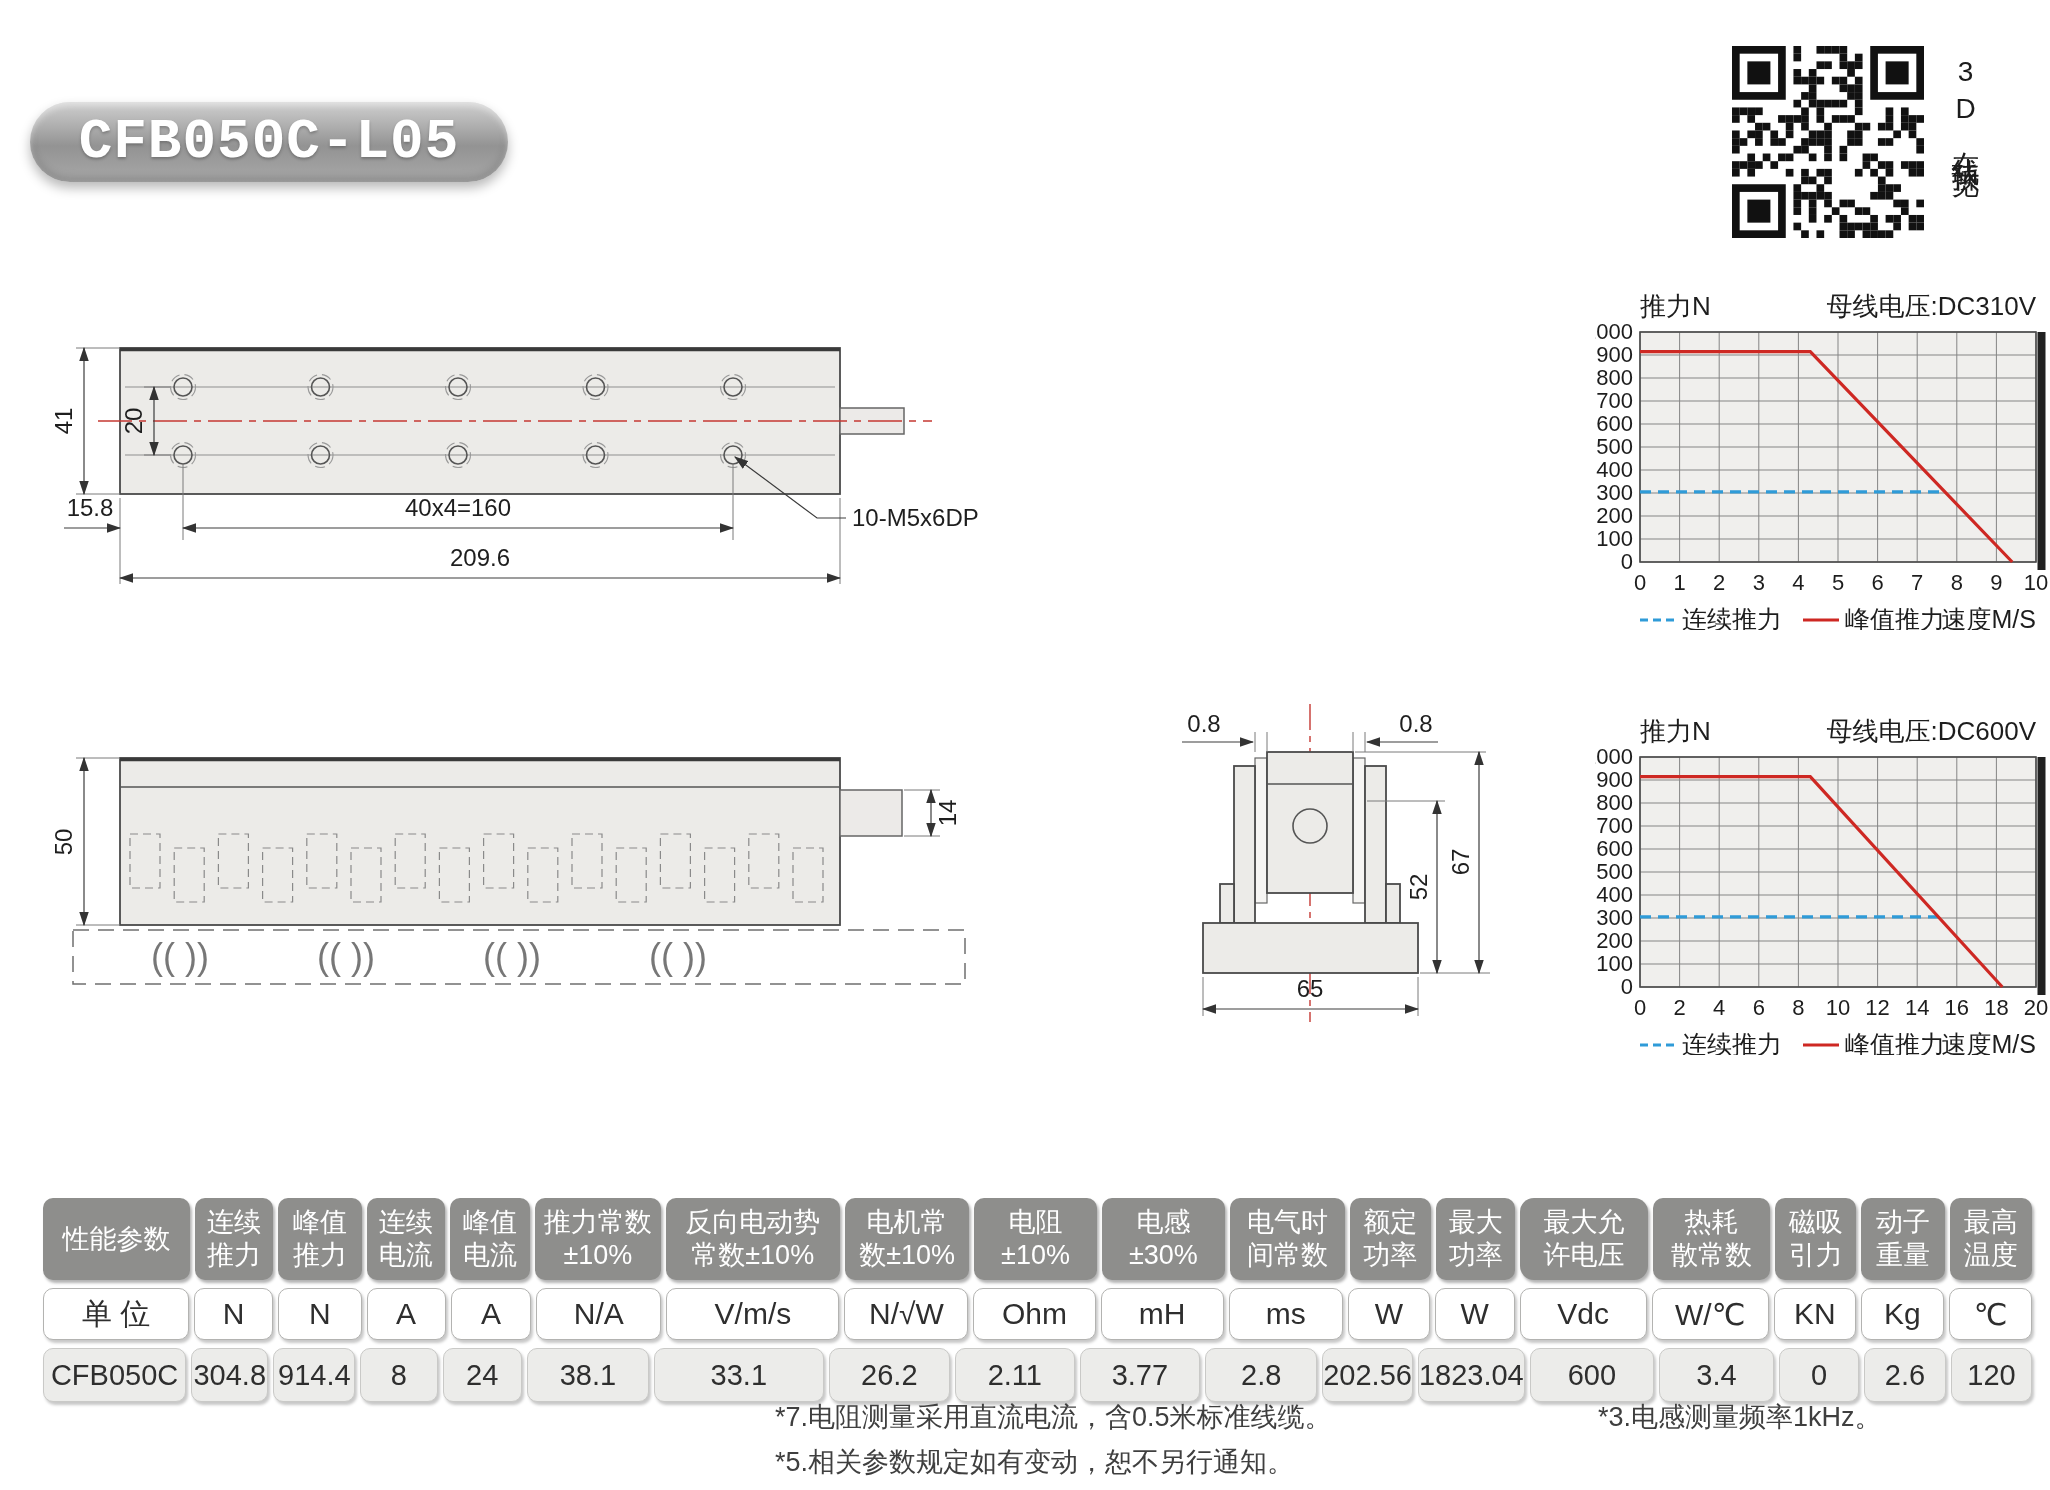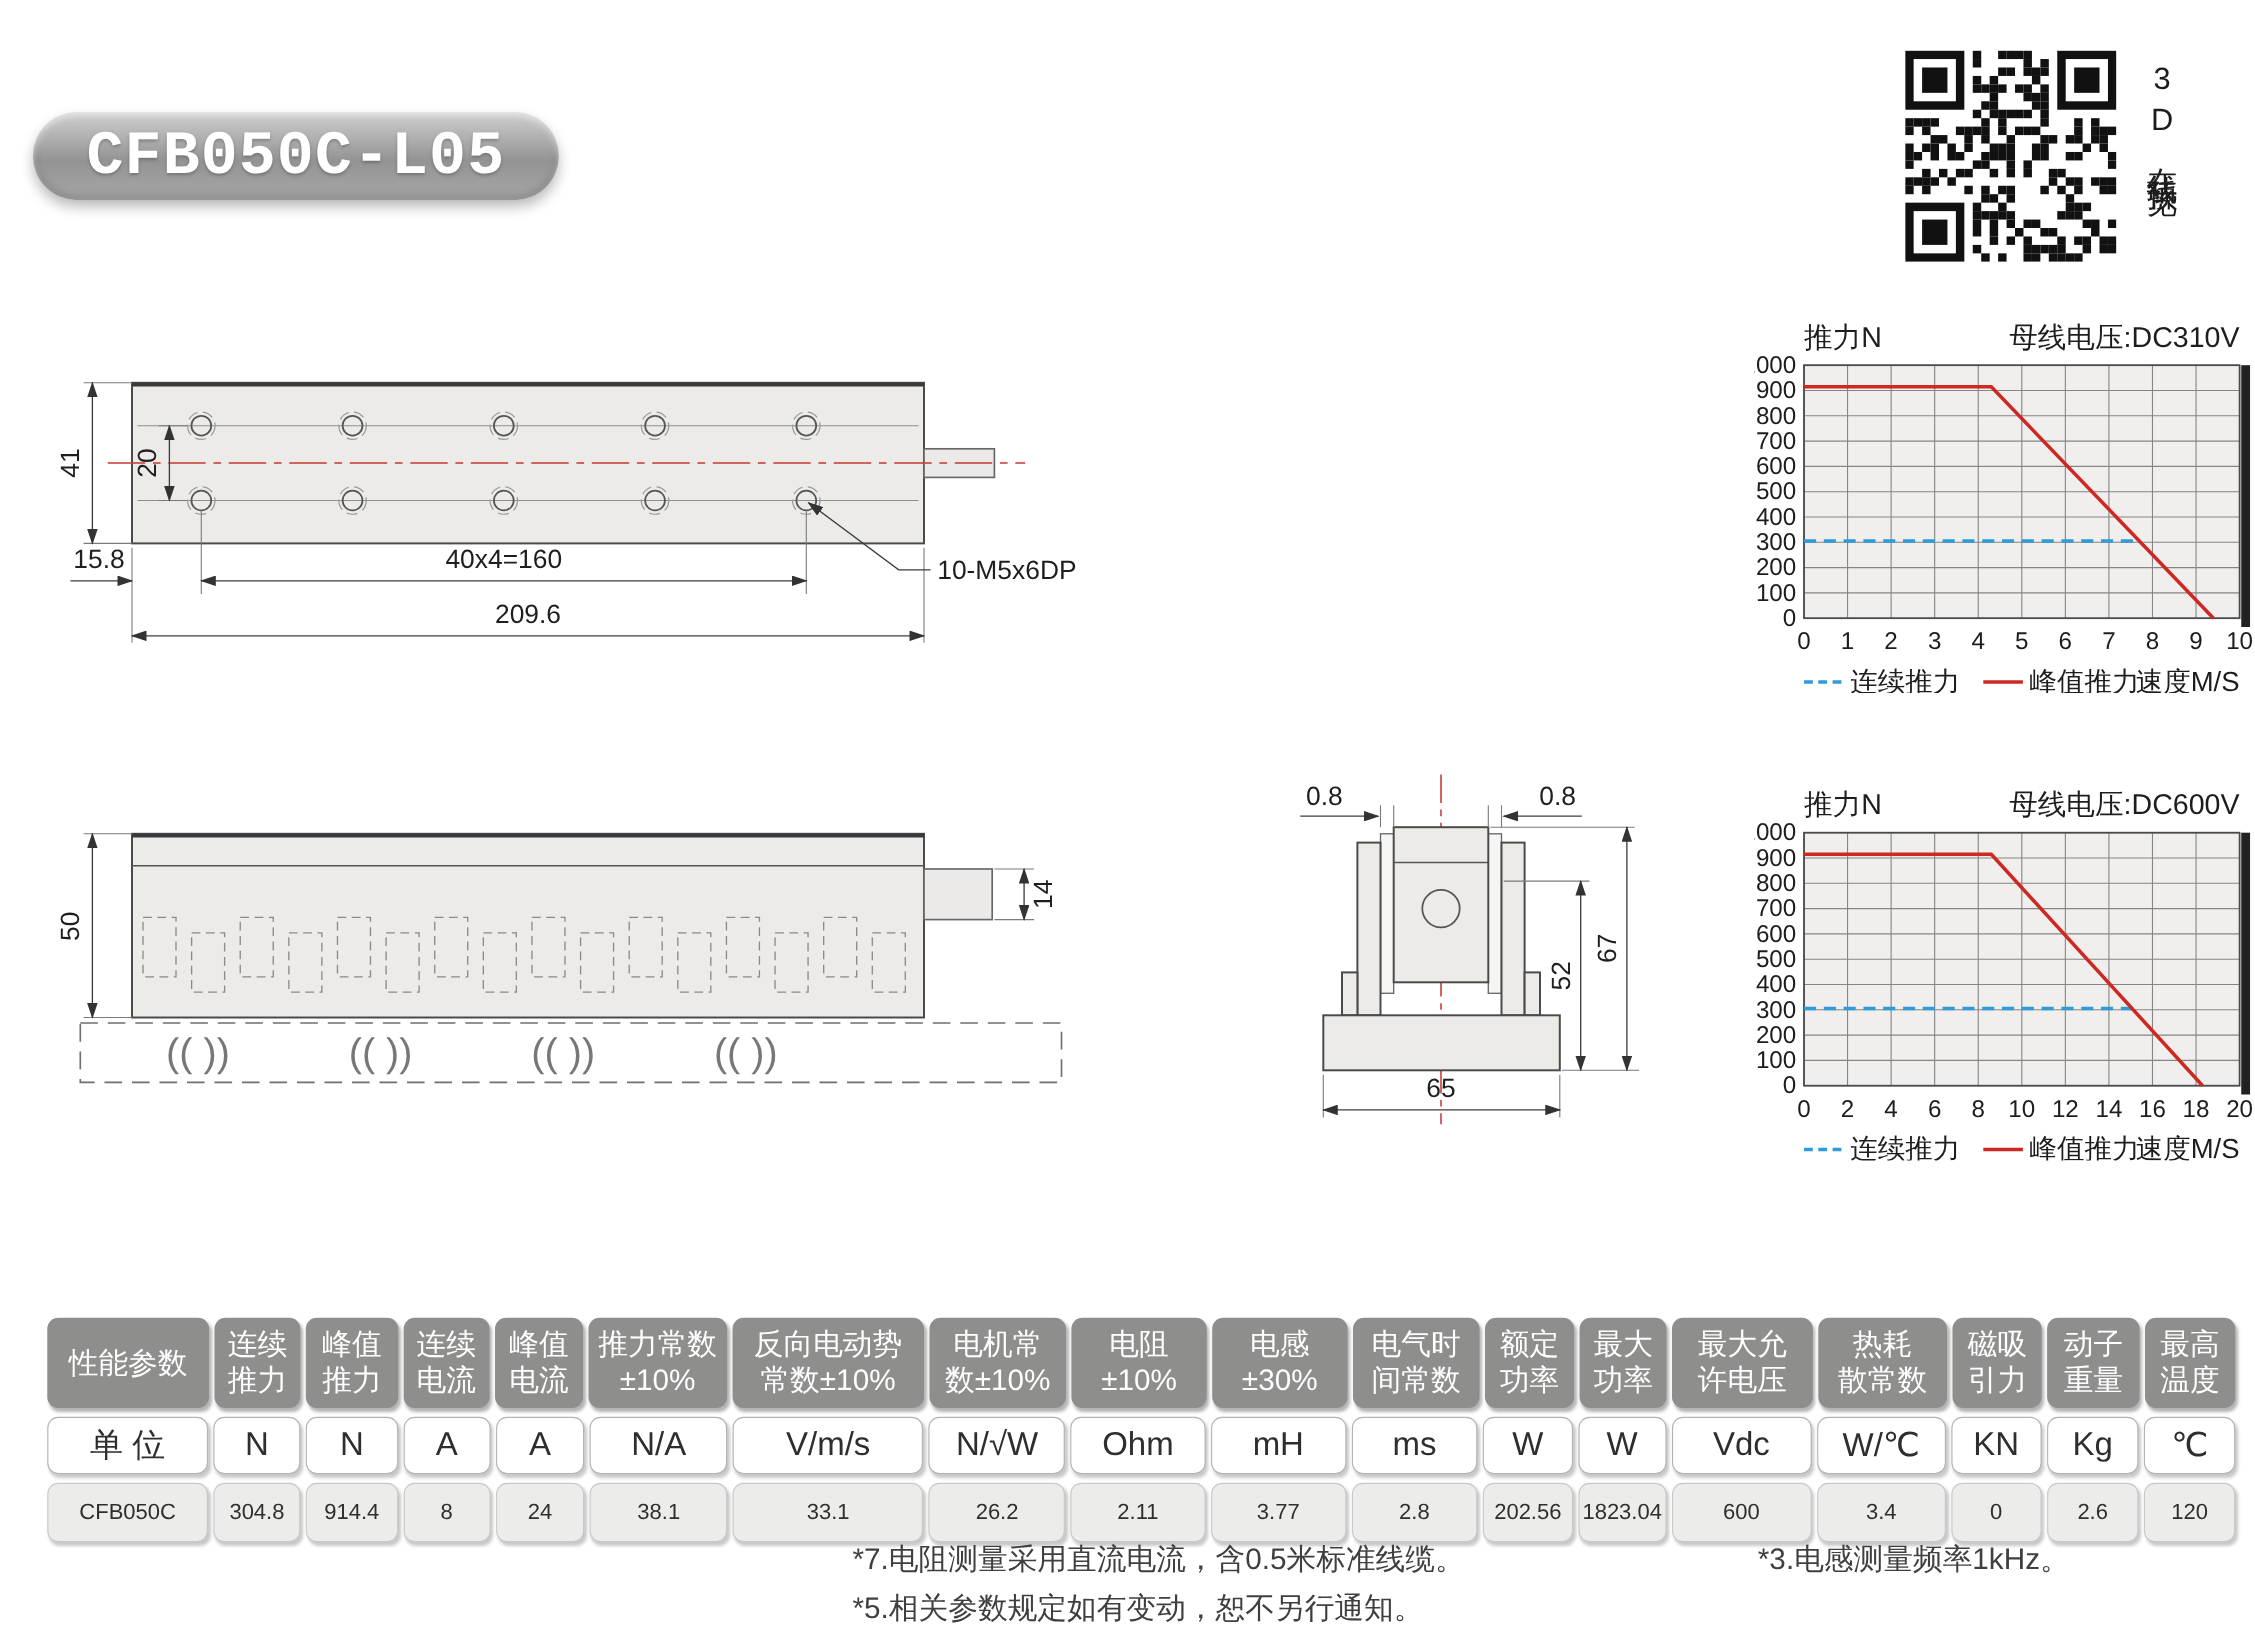--- a/index.html
+++ b/index.html
@@ -40,21 +40,21 @@
 
   
   #spec-table{position:absolute;left:18px;top:1198px;width:2014px;}
   .trow{display:flex;gap:5px;margin-bottom:8px;margin-left:25px;}
   .cell{display:flex;align-items:center;justify-content:center;border-radius:10px;
     white-space:pre-line;text-align:center;box-sizing:border-box;}
   .th{height:82px;background:#8E8E8C;color:#fff;font-size:27px;line-height:1.22;
     box-shadow:2px 3px 3px rgba(0,0,0,.3);}
   .tu{height:52px;background:#fff;border:1px solid #b3b3b1;color:#2e2e2e;font-size:30px;
     box-shadow:2px 3px 3px rgba(0,0,0,.22);}
-  .tv{height:54px;background:#ECECEA;border:1px solid #c9c9c7;color:#2e2e2e;font-size:20px;
+  .tv{height:54px;background:#ECECEA;border:1px solid #c9c9c7;color:#2e2e2e;font-size:29px;
     box-shadow:2px 3px 3px rgba(0,0,0,.22);}
 
   
   .fncol{position:absolute;top:1400px;}
   .fn{font-size:27px;color:#3f3f3f;margin-bottom:10px;line-height:1.3;}
 </style>
 </head>
 <body>
 
 <div id="page">
@@ -561,21 +561,21 @@
         <div class="cell th" style="flex: 125 1 0px;">电阻
 ±10%</div>
         <div class="cell th" style="flex: 126 1 0px;">电感
 ±30%</div>
         <div class="cell th" style="flex: 117 1 0px;">电气时
 间常数</div>
         <div class="cell th" style="flex: 83 1 0px;">额定
 功率</div>
         <div class="cell th" style="flex: 81 1 0px;">最大
 功率</div>
-        <div class="cell th" style="flex: 130 1 0px;">最大允
+        <div class="cell th" style="flex: 130 1 0px; border-radius: 14px;">最大允
 许电压</div>
         <div class="cell th" style="flex: 120 1 0px;">热耗
 散常数</div>
         <div class="cell th" style="flex: 83 1 0px;">磁吸
 引力</div>
         <div class="cell th" style="flex: 85 1 0px;">动子
 重量</div>
         <div class="cell th" style="flex: 84 1 0px;">最高
 温度</div>
       </div>

